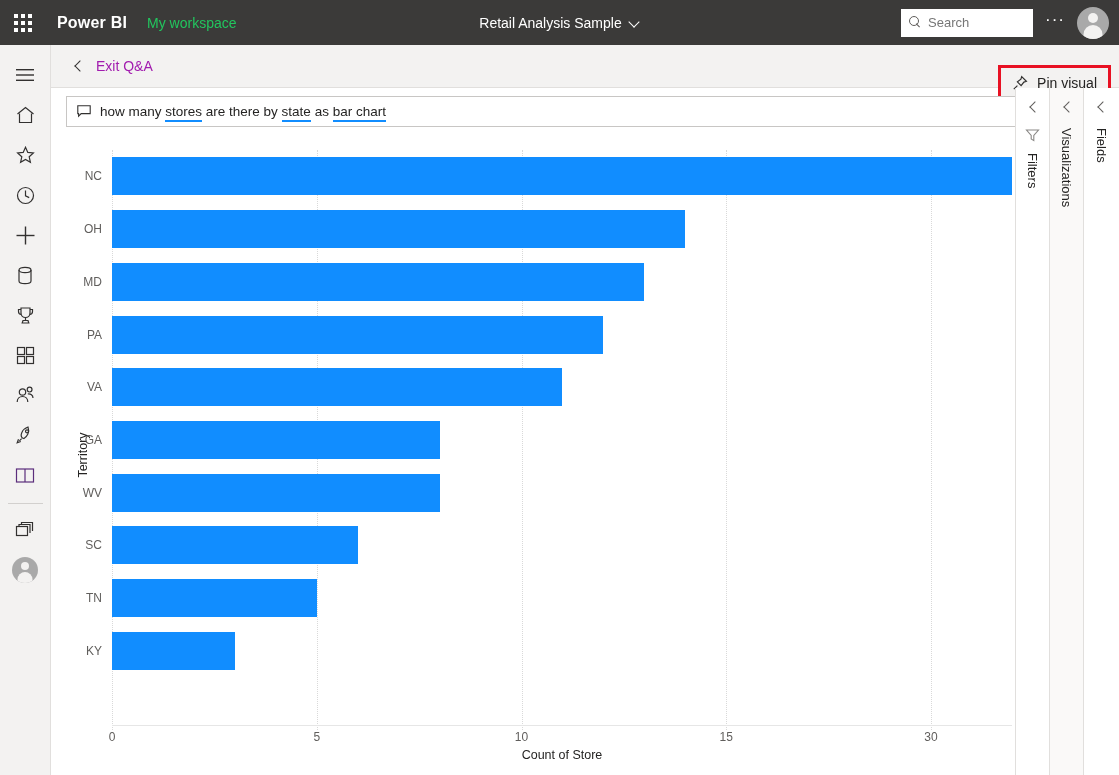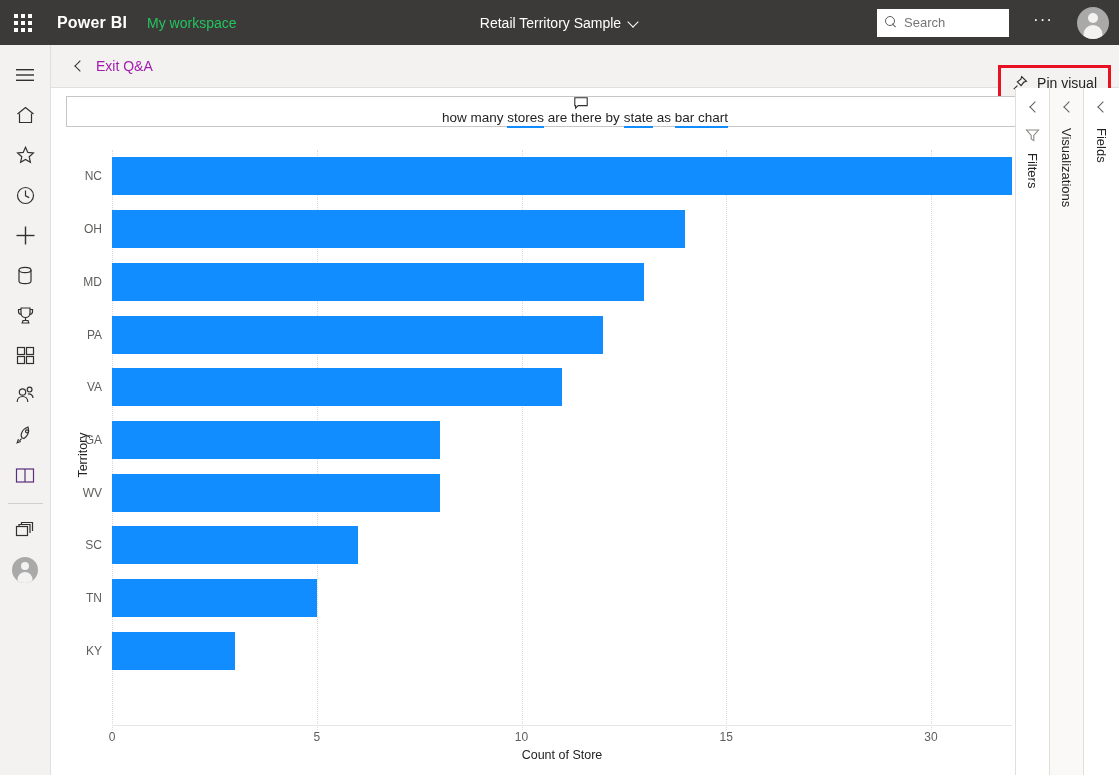--- a/index.html
+++ b/index.html
@@ -51,21 +51,21 @@
     width: 10px; height: 10px; position: relative; display: inline-block;
   }
   .chev-down::before {
     content: ""; position: absolute; left: 0; top: 0;
     width: 7px; height: 7px;
     border-right: 1.5px solid #fff; border-bottom: 1.5px solid #fff;
     transform: rotate(45deg);
   }
   #header-right {
     position: absolute; right: 0; top: 0; height: 45px;
-    display: flex; align-items: center; gap: 12px;
+    display: flex; align-items: center; gap: 0;
   }
   #search-box {
     width: 132px; height: 28px; background: #ffffff;
     display: flex; align-items: center; gap: 6px;
     padding: 0 8px; cursor: text;
   }
   #search-box .mag {
     width: 13px; height: 13px; position: relative; flex: none;
   }
   #search-box .mag::before {
@@ -163,21 +163,20 @@
   }
   .pin-icon { width: 16px; height: 16px; flex: none; }
 
   
   #qna-bar {
     position: absolute; top: 96px; left: 66px;
     width: 1038px; height: 31px;
     border: 1px solid #c8c6c4; background: #ffffff;
     display: flex; align-items: center; padding: 0 10px;
     cursor: text;
-    flex-direction: column;
   }
   .qna-icon { width: 14px; height: 13px; flex: none; margin-right: 9px; }
   #qna-text { font-size: 13.5px; color: #252423; white-space: nowrap; }
   #qna-text .term {
     border-bottom: 2px solid #118dff; padding-bottom: 1px;
   }
 
   
   #chart-area {
     position: absolute; top: 135px; left: 52px;
@@ -275,21 +274,21 @@
         <i></i>
         <i></i>
         <i></i>
     </div>
   </div>
   <div id="brand">Power BI</div>
   <div id="workspace-name">My workspace</div>
 
   <div id="report-title-wrap">
     <div id="report-title">
-      <span>Retail Territory Sample</span>
+      <span>Retail Analysis Sample</span>
       <span class="chev-down"></span>
     </div>
   </div>
 
   <div id="header-right">
     <div id="search-box">
       <span class="mag"></span>
       <span id="search-placeholder">Search</span>
     </div>
     <div id="more-menu">···</div>

